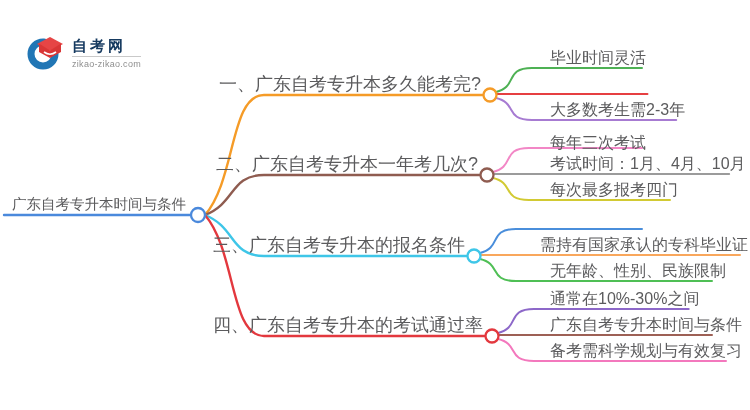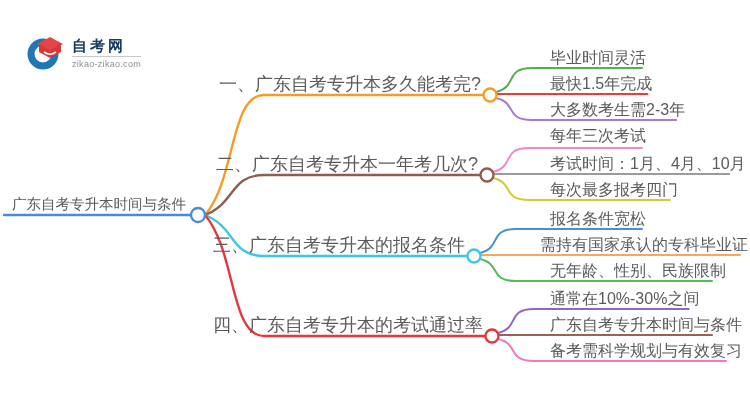--- a/index.html
+++ b/index.html
@@ -58,27 +58,25 @@
       <path d="M498 333 C520 328 506 309 534 309 H688.703125" stroke="#8d68c9" stroke-width="2" fill="none" stroke-linecap="round"></path>
       <path d="M499 335 H712" stroke="#9d6055" stroke-width="2" fill="none" stroke-linecap="round"></path>
       <path d="M498 339 C520 344 506 361 534 361 H726" stroke="#f378bd" stroke-width="2" fill="none" stroke-linecap="round"></path>
       <circle cx="492" cy="336" r="6.5" fill="#ffffff" stroke="#e3383e" stroke-width="2.3"></circle>
       <circle cx="198" cy="215" r="7" fill="#ffffff" stroke="#4a89dc" stroke-width="2.3"></circle>
     </svg>
 
 <div class="node-label root-label" style="left: 12px; top: 196px;">广东自考专升本时间与条件</div>
     <div class="node-label branch-label" style="right: 269px; top: 76px;">一、广东自考专升本多久能考完?</div>
     <div class="node-label child-label" style="left: 550px; top: 49px;">毕业时间灵活</div>
-    <div class="node-label child-label" style="left: 550px; top: 75px;">最快1.5年完成</div>
     <div class="node-label child-label" style="left: 550px; top: 101px;">大多数考生需2-3年</div>
     <div class="node-label branch-label" style="right: 272px; top: 156px;">二、广东自考专升本一年考几次?</div>
-    <div class="node-label child-label" style="left: 550px; top: 127px; text-align: right;">每年三次考试</div>
+    <div class="node-label child-label" style="left: 550px; top: 134px; text-align: right;">每年三次考试</div>
     <div class="node-label child-label" style="left: 550px; top: 155px;">考试时间：1月、4月、10月</div>
     <div class="node-label child-label" style="left: 550px; top: 181px;">每次最多报考四门</div>
     <div class="node-label branch-label" style="right: 285px; top: 237px;">三、广东自考专升本的报名条件</div>
-    <div class="node-label child-label" style="left: 550px; top: 210px;">报名条件宽松</div>
     <div class="node-label child-label" style="left: 540px; top: 236px;">需持有国家承认的专科毕业证</div>
     <div class="node-label child-label" style="left: 550px; top: 262px;">无年龄、性别、民族限制</div>
     <div class="node-label branch-label" style="right: 267px; top: 317px;">四、广东自考专升本的考试通过率</div>
     <div class="node-label child-label" style="left: 550px; top: 290px;">通常在10%-30%之间</div>
     <div class="node-label child-label" style="left: 550px; top: 316px;">广东自考专升本时间与条件</div>
     <div class="node-label child-label" style="left: 550px; top: 342px; font-family: Liberation Serif, serif;">备考需科学规划与有效复习</div>
   </div>
 
 </body></html>

